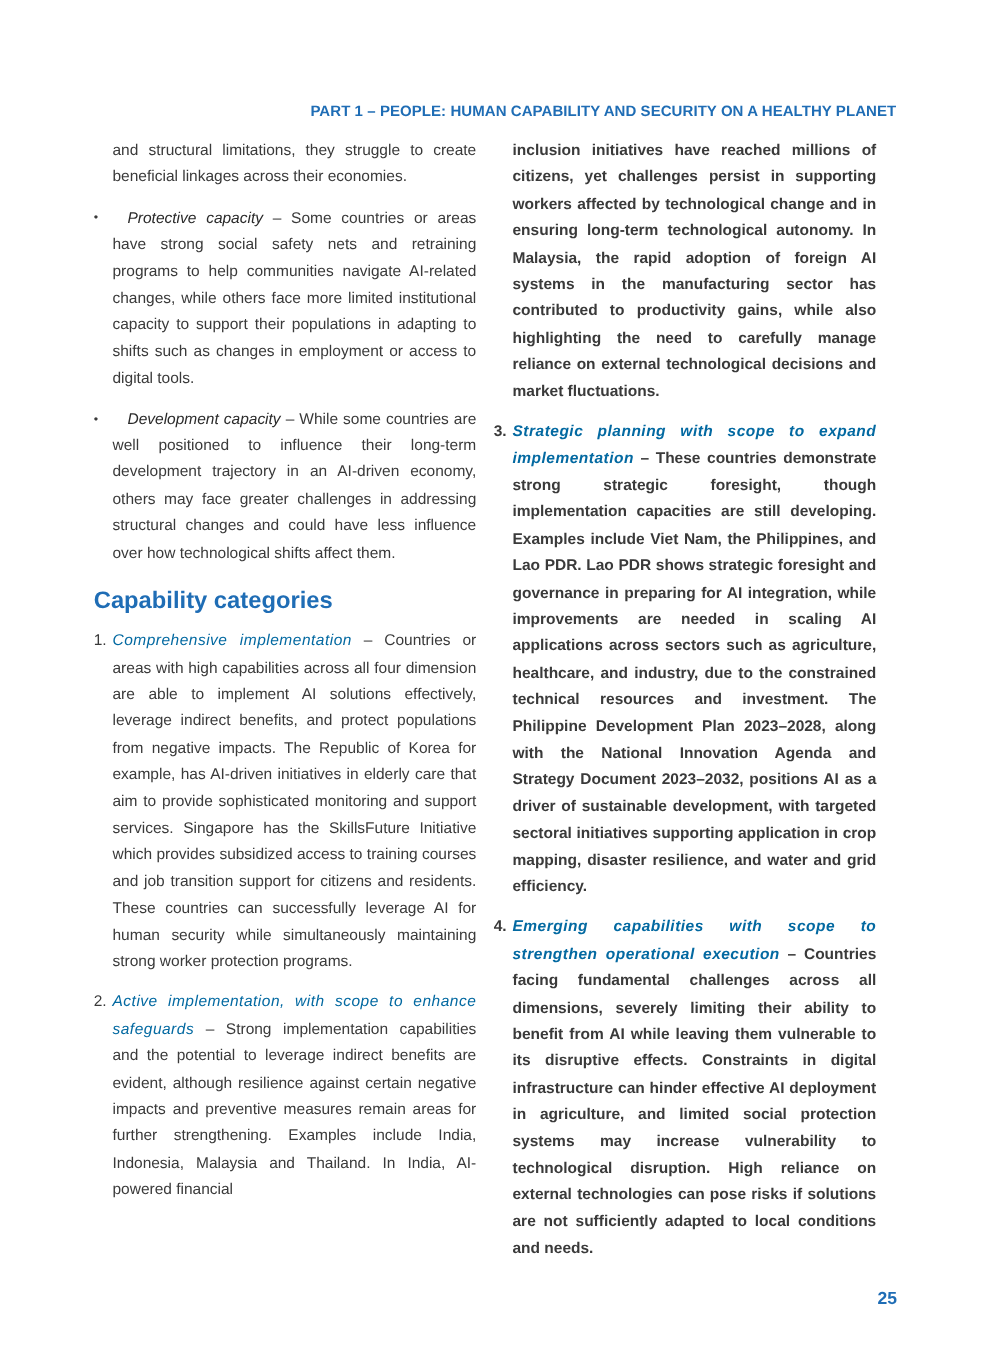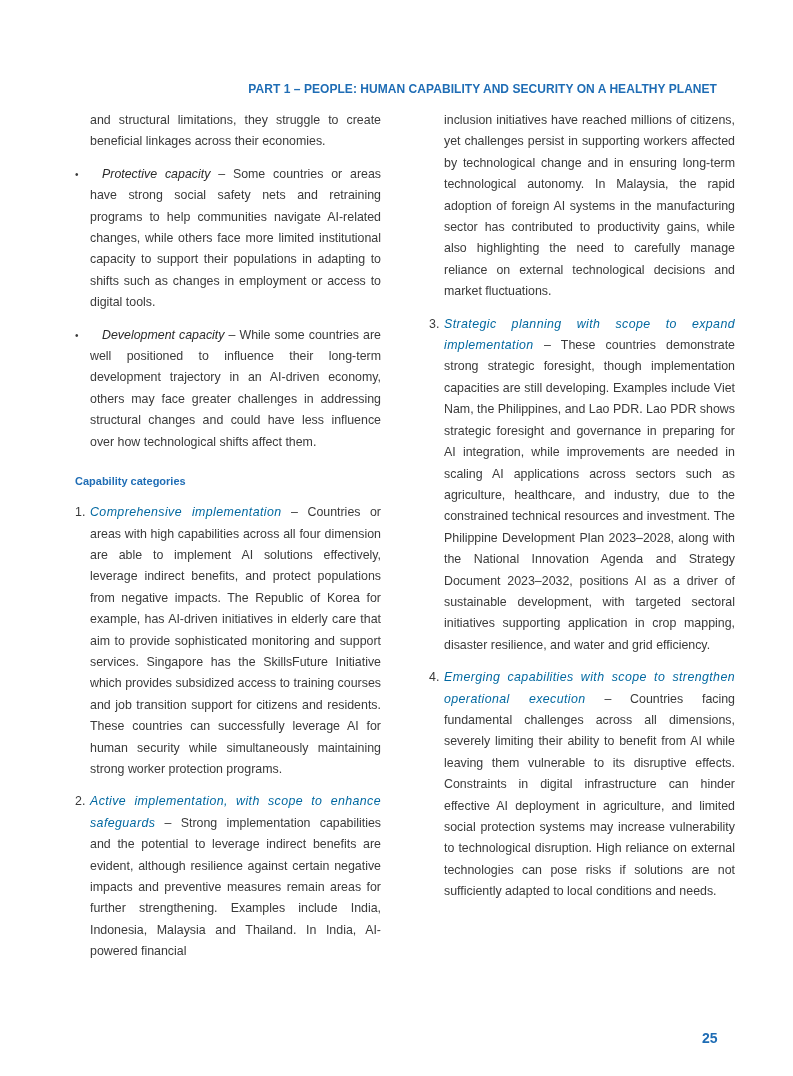--- a/index.html
+++ b/index.html
@@ -26,21 +26,21 @@
     white-space: nowrap;
   }
   .column {
     position: absolute;
     top: 110px;
     width: 306px;
     font-size: 12.4px;
     line-height: 21.4px;
   }
   .col-left { left: 75px; }
-  .col-right { left: 429px; }
+  .col-right { left: 395px; font-weight: bold; }
 
   p {
     margin: 0;
     text-align: justify;
     text-align-last: left;
   }
   .indent-block {
     padding-left: 15px;
   }
   .gap { margin-top: 11px; }
@@ -69,21 +69,21 @@
     color: #2a2a2a;
     margin-left: 12px;
   }
   .term-strong {
     font-style: italic;
     color: #0369a1;
     letter-spacing: 0.4px;
   }
   h2 {
     margin: 18px 0 10px 0;
-    font-size: 11px;
+    font-size: 19px;
     font-weight: bold;
     color: #1f6db5;
     line-height: 20px;
   }
   .page-number {
     position: absolute;
     top: 1030px;
     left: 702px;
     font-size: 14px;
     font-weight: bold;

